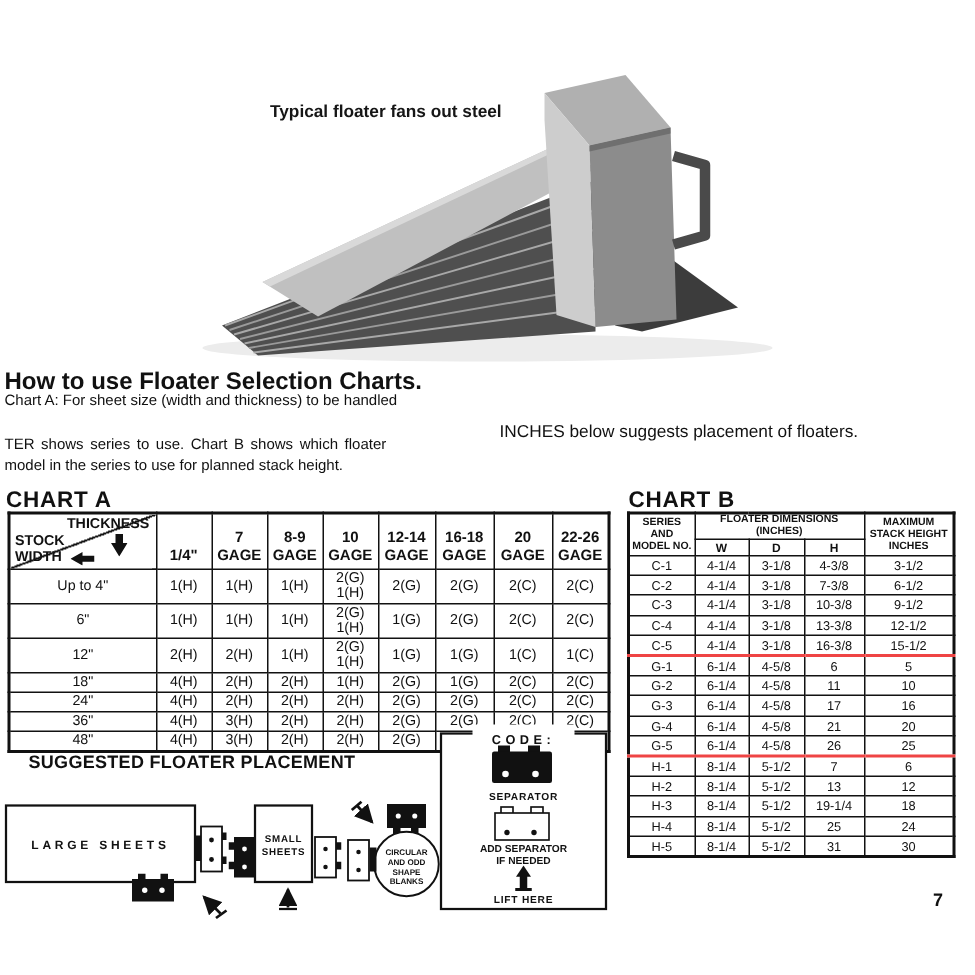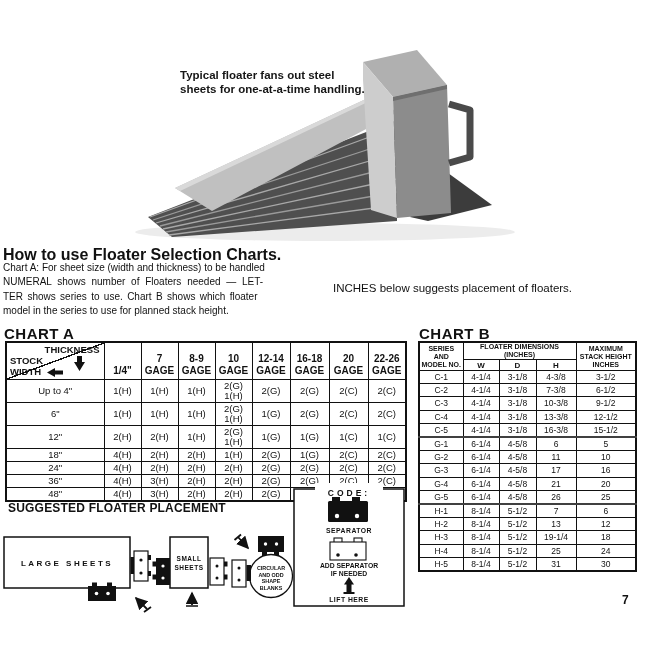--- a/index.html
+++ b/index.html
@@ -38,21 +38,21 @@
   .c-arr-d{position:absolute;right:19px;top:13px;}
   .c-arr-l{position:absolute;bottom:2px;left:40px;}
 
   
   .tb{width:217px;border:2px solid #111;}
   .tb th,.tb td{border:1px solid #111;text-align:center;padding:0;}
   .tb th{font-weight:bold;}
   .hsmall{font-size:7px;line-height:8px;padding:2px 0;}
   .tb th.sub{font-size:8px;line-height:9px;height:10px;}
   .tb td{font-size:8.5px;line-height:10.2px;padding:1px 0;}
-  .tb tr.group-start td{border-top:2px solid #404040;}
+  .tb tr.group-start td{border-top:2px solid #ef4444;}
 
   .placement-h{font-weight:bold;font-size:12px;letter-spacing:.2px;}
   .pageno{font-weight:bold;font-size:12px;}
 
   svg text{font-family:"Liberation Sans",sans-serif;fill:#111;}
 </style>
 </head>
 <body>
 
 <div class="page">
@@ -80,27 +80,26 @@
       <polygon points="273,57 303,92 307,213 281,205 273,75" fill="#cdcdcd"></polygon>
       <polygon points="303,92 357,80 361,208 307,213" fill="#8c8c8c"></polygon>
       <polygon points="303,92 357,80 357,84 303,96" fill="#6f6f6f"></polygon>
     </g>
 
     <path d="M359,99 L380,105 L380,152 L359,158" fill="none" stroke="#4a4a4a" stroke-width="7" stroke-linejoin="round"></path>
   </svg>
 
   <div class="abs photo-caption" style="left:180px;top:68px;">
     <span>Typical floater fans out steel</span><br>
-    <span>sheets for one-at-a-time handling.</span>
   </div>
 
   <div class="abs intro-h" style="left:3px;top:246px;">How to use Floater Selection Charts.</div>
   <div class="abs intro-body" style="left:3px;top:261px;">
     <span>Chart A: For sheet size (width and thickness) to be handled</span><br>
-    <span class="ws1">NUMERAL shows number of Floaters needed — LET-</span><br>
+    <br>
     <span class="ws2">TER shows series to use. Chart B shows which floater</span><br>
     <span>model in the series to use for planned stack height.</span>
   </div>
   <div class="abs side-note" style="left:333px;top:282px;">INCHES below suggests placement of floaters.</div>
 
   <div class="abs chart-title" style="left:4px;top:325px;">CHART A</div>
 
   <table class="abs ta" style="left:5px;top:341px;">
     <colgroup>
       <col style="width:98px">
@@ -352,21 +351,21 @@
         <tr>
           <td>H-5</td>
           <td>8-1/4</td>
           <td>5-1/2</td>
           <td>31</td>
           <td>30</td>
         </tr>
       </tbody>
   </table>
 
-  <div class="abs placement-h" style="left:8px;top:501px;">SUGGESTED FLOATER PLACEMENT</div>
+  <div class="abs placement-h" style="left:19px;top:501px;">SUGGESTED FLOATER PLACEMENT</div>
 
   <svg class="abs" style="left:0;top:480px;" width="650" height="170" viewBox="0 480 650 170">
     <defs>
       <marker id="ah" viewBox="0 0 8 8" refX="7" refY="4" markerWidth="7" markerHeight="7" orient="auto">
         <path d="M0,0 L8,4 L0,8 z" fill="#111"></path>
       </marker>
     </defs>
 
     <g>
       <rect x="4" y="537" width="126" height="51" fill="#fff" stroke="#111" stroke-width="1.5"></rect>

